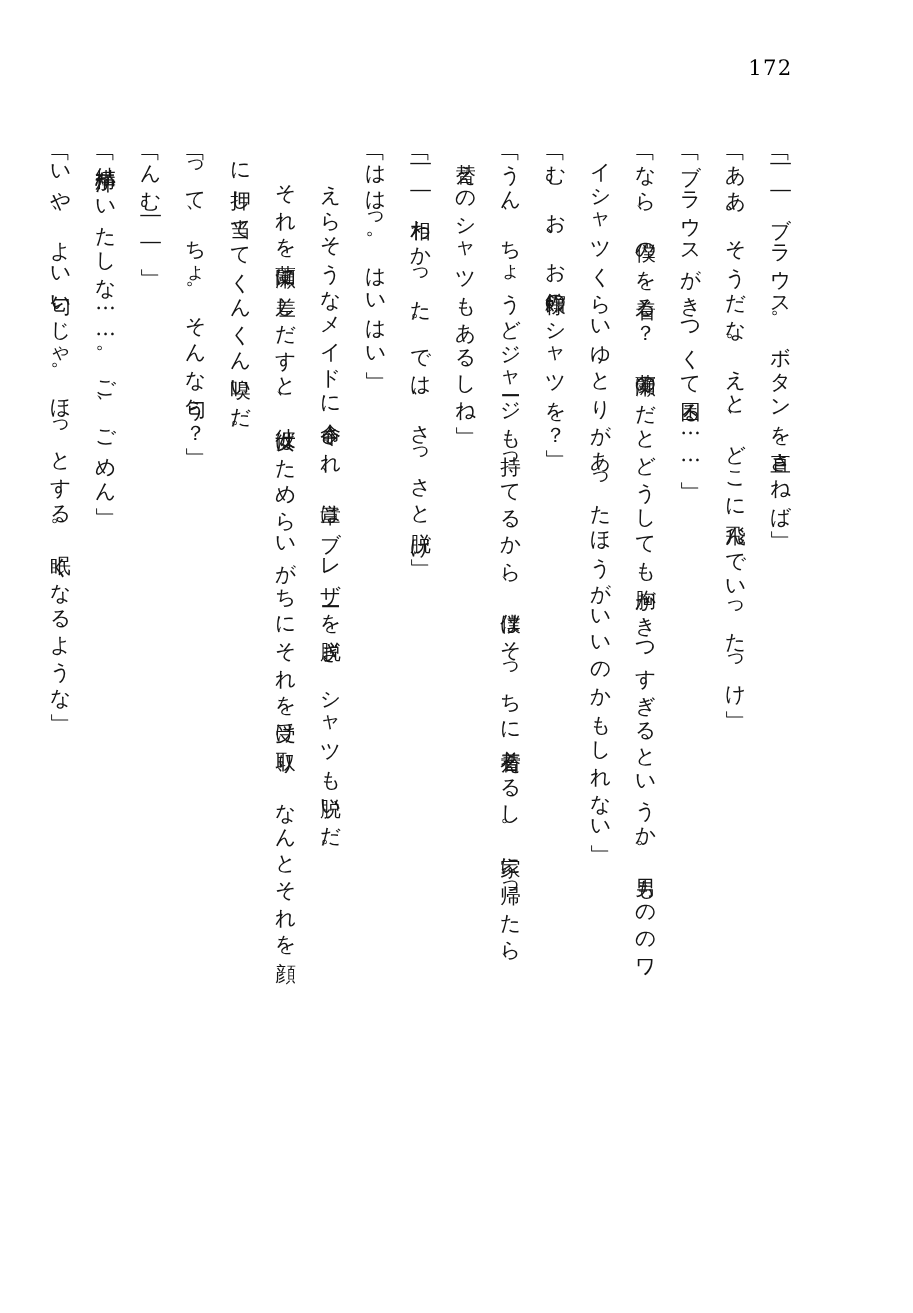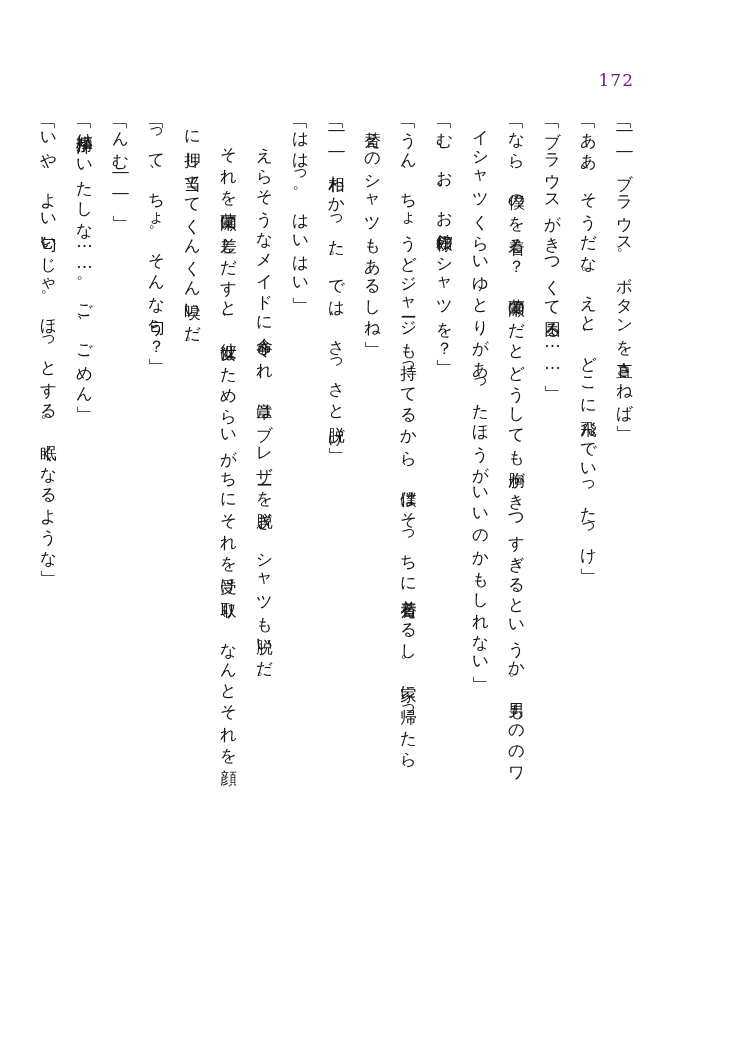--- a/index.html
+++ b/index.html
@@ -15,25 +15,25 @@
     overflow: hidden;
   }
   .page {
     position: relative;
     width: 730px;
     height: 1050px;
     box-sizing: border-box;
   }
   .page-number {
     position: absolute;
-    top: 70px;
+    top: 45px;
     right: 96px;
     font-size: 17px;
     letter-spacing: 1px;
-    color: #701a75;
+    color: #000000;
     font-family: "DejaVu Serif", "Liberation Serif", serif;
   }
   .body-text {
     position: absolute;
     top: 118px;
     right: 88px;
     left: 88px;
     bottom: 70px;
     display: flex;
     flex-direction: row-reverse;

